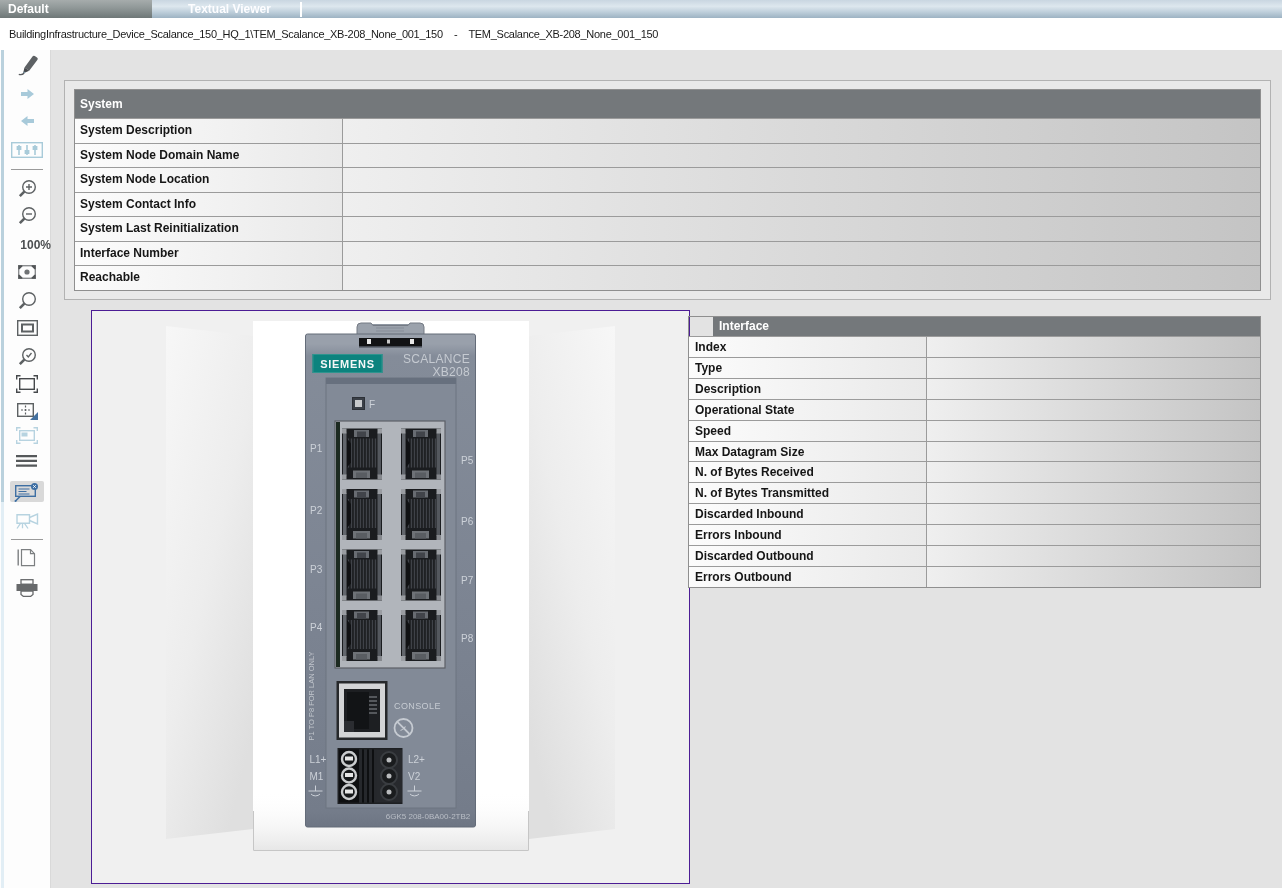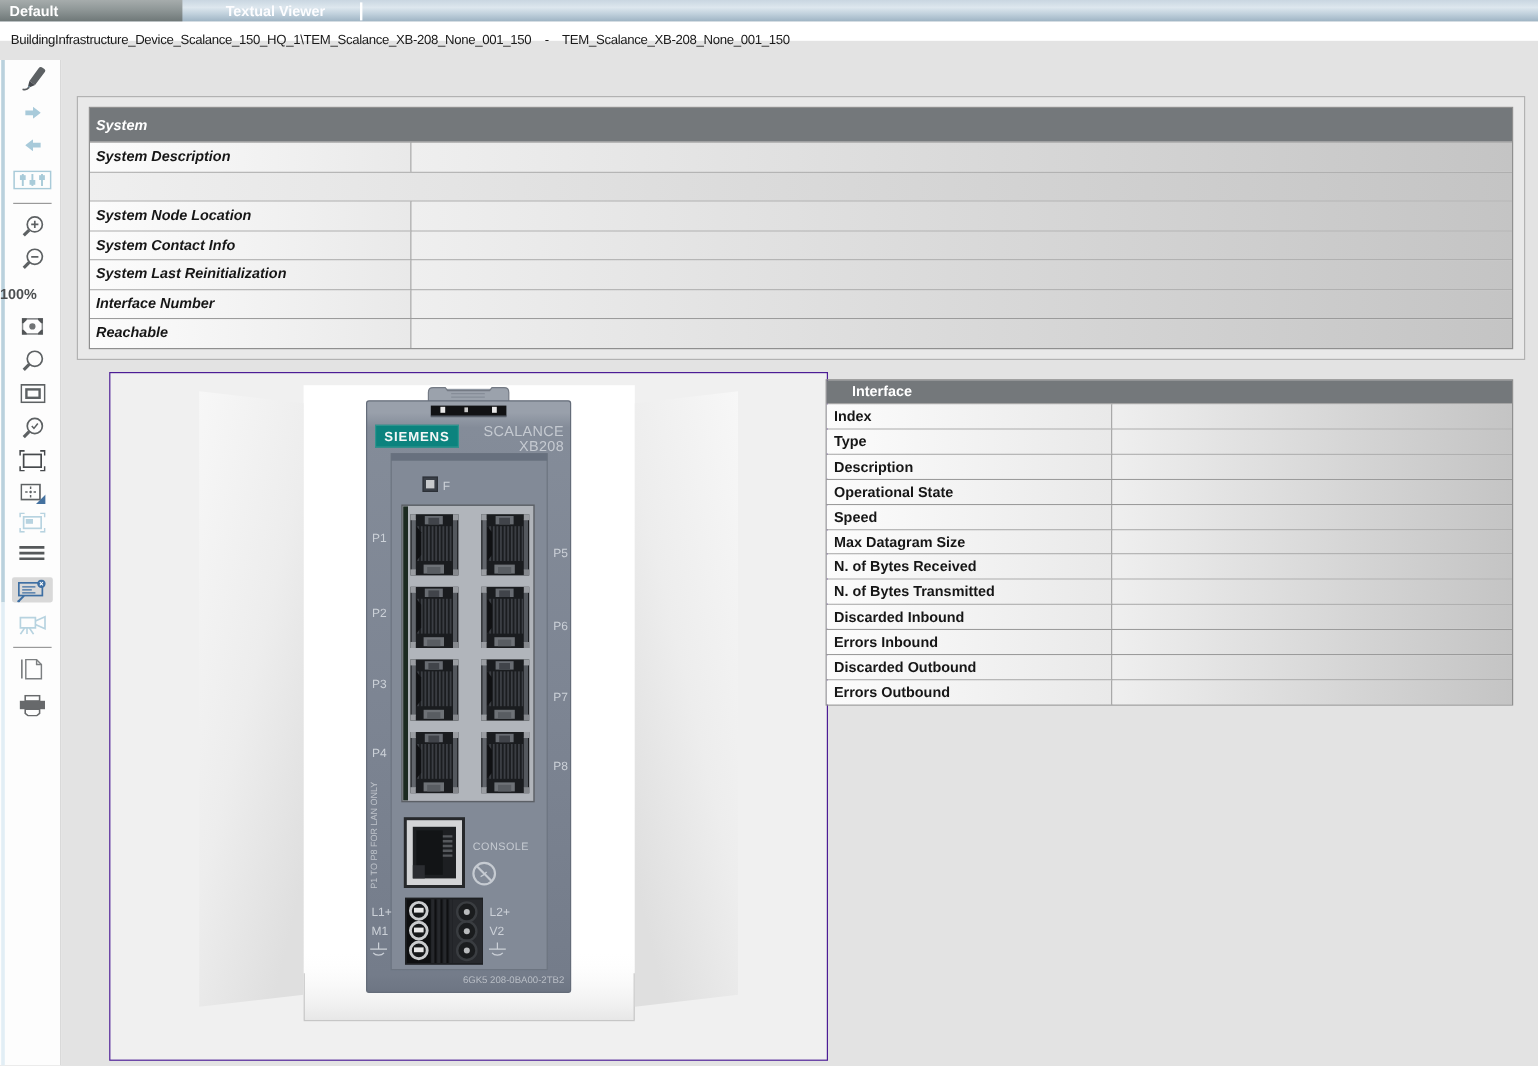--- a/index.html
+++ b/index.html
@@ -6,51 +6,51 @@
 html,body { width:1282px; height:888px; overflow:hidden; }
 body { font-family:"Liberation Sans",sans-serif; background:#e3e3e3; position:relative; }
 #tabbar { position:absolute; left:0; top:0; width:1282px; height:18px;
   background:linear-gradient(180deg,#c9d6e1 0%,#dde7ee 35%,#c0d0dc 65%,#9db3c3 100%); }
 #tab-default { position:absolute; left:0; top:0; width:152px; height:18px;
   background:linear-gradient(180deg,#a6acac 0%,#8f9797 45%,#6e7777 100%);
   color:#fff; font-size:12px; font-weight:bold; line-height:18px; padding-left:8px; }
 #tab-tv { position:absolute; left:152px; top:0; width:148px; height:18px;
   color:#fdfdff; font-size:12px; font-weight:bold; line-height:18px; padding-left:7px;text-align:center; }
 #tab-sep { position:absolute; left:300px; top:2px; width:2px; height:15px; background:#fff; }
-#crumb { position:absolute; left:0; top:18px; width:1282px; height:16px; background:#fff;
+#crumb { position:absolute; left:0; top:18px; width:1282px; height:32px; background:#fff;
   font-size:11px; letter-spacing:-0.28px; color:#1a1a1a; line-height:32px; padding-left:9px; }
 #toolbar { position:absolute; left:0; top:50px; width:51px; height:838px; background:#fdfdfd;
   border-right:1px solid #d9d9d9; }
 #tb-thumb { position:absolute; left:1px; top:0px; width:3px; height:452px; background:#bad1dd; }
 #tb-track { position:absolute; left:1px; top:452px; width:3px; height:386px; background:#e2eef5; }
 .ticon { position:absolute; }
 .tsep { position:absolute; left:11px; width:32px; height:1px; background:#9a9a9a; }
-#pct { position:absolute; left:0; width:51px; text-align:left; top:188px; font-size:12px; font-weight:bold; color:#4c4f51; }
+#pct { position:absolute; left:0; width:51px; text-align:right; top:188px; font-size:12px; font-weight:bold; color:#4c4f51; }
 #selbg { position:absolute; left:10px; top:431px; width:34px; height:21px; background:#d9d9d9; border-radius:2px; }
 
 
 #syspanel { position:absolute; left:64px; top:80px; width:1207px; height:220px;
   background:#e9e9e9; border:1px solid #b2b2b2; }
-#systable { position:absolute; left:9px; top:8px; width:1187px; border:1px solid #8f8f8f;font-style:italic; }
+#systable { position:absolute; left:9px; top:8px; width:1187px; border:1px solid #8f8f8f; }
 .thead { background:#74787b; color:#fff; font-weight:bold; font-size:12px; }
 #systable .thead { height:28px; line-height:28px; padding-left:5px; }
 .trow { display:flex; border-top:1px solid #9b9b9b; }
 #systable .trow { height:24.57px; }
 .tlabel { background:linear-gradient(90deg,#fcfcfc,#e9e9e9); font-weight:bold; font-size:12px;
   color:#161616; border-right:1px solid #9b9b9b; }
 #systable .tlabel { width:268px; line-height:23.5px; padding-left:5px; }
 .tvalue { flex:1; background:linear-gradient(90deg,#efefef,#c4c4c4); }
 
 
 #devpanel { position:absolute; left:64px; top:310px; width:599px; height:574px;
   background:#f0f0f0; border:1px solid #4c1d95;margin-left:27px; }
 
 
 #iftable { position:absolute; left:688px; top:316px; width:573px; border:1px solid #8f8f8f; }
-#iftable .thead { height:19px; line-height:19px; padding-left:21px; }
+#iftable .thead { height:19px; line-height:19px; padding-left:6px;margin-left:24px; }
 #iftable .trow { height:20.92px; }
 #iftable .tlabel { width:238px; line-height:20px; padding-left:6px; }
 </style>
 </head>
 <body>
 <div id="tabbar">
   <div id="tab-default">Default</div>
   <div id="tab-tv">Textual Viewer</div>
   <div id="tab-sep"></div>
 </div>
@@ -157,20 +157,21 @@
 </div>
 
 <div id="syspanel">
   <div id="systable">
     <div class="thead">System</div>
     <div class="trow">
         <div class="tlabel">System Description</div>
         <div class="tvalue"></div>
       </div>
     <div class="trow">
+        <div class="tlabel">System Node Domain Name</div>
         <div class="tvalue"></div>
       </div>
     <div class="trow">
         <div class="tlabel">System Node Location</div>
         <div class="tvalue"></div>
       </div>
     <div class="trow">
         <div class="tlabel">System Contact Info</div>
         <div class="tvalue"></div>
       </div>

